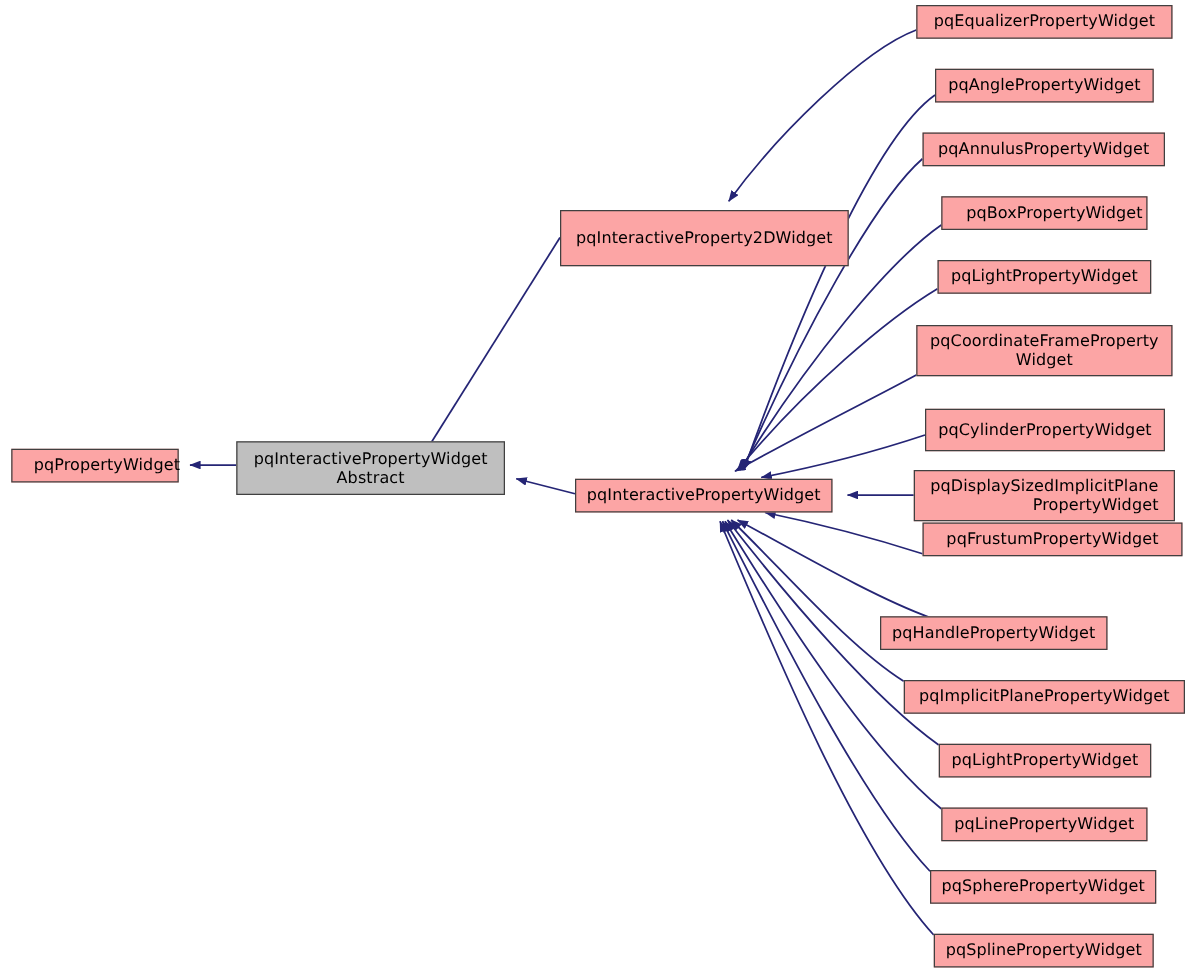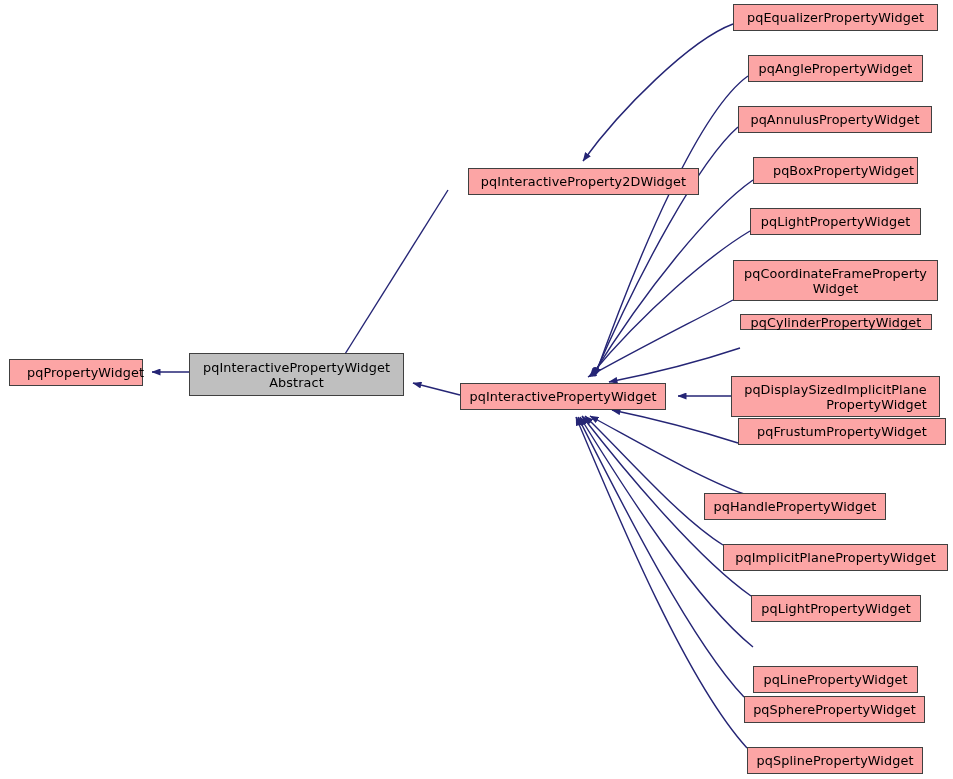--- a/index.html
+++ b/index.html
@@ -76,34 +76,34 @@
         <path d="M 753,647 C 695,600 625,490 580,417" marker-end="url(#arrowhead)"></path>
         <path d="M 744,697 C 690,640 620,500 578,417" marker-end="url(#arrowhead)"></path>
         <path d="M 747,748 C 685,680 615,510 576,417" marker-end="url(#arrowhead)"></path>
       </g>
   </svg>
 
   <div id="node-layer">
       <div class="node" style="left: 9px; top: 359px; width: 134px; height: 27px; padding-left: 19px;">pqPropertyWidget</div>
       <div class="node highlight" style="left: 189px; top: 353px; width: 215px; height: 43px;">pqInteractivePropertyWidget
 Abstract</div>
-      <div class="node" style="left: 448px; top: 168px; width: 231px; height: 27px; margin-left: 20px;">pqInteractiveProperty2DWidget</div>
+      <div class="node" style="left: 448px; top: 168px; width: 231px; height: 45px;">pqInteractiveProperty2DWidget</div>
       <div class="node" style="left: 460px; top: 383px; width: 206px; height: 27px;">pqInteractivePropertyWidget</div>
       <div class="node" style="left: 733px; top: 4px; width: 205px; height: 27px;">pqEqualizerPropertyWidget</div>
       <div class="node" style="left: 748px; top: 55px; width: 175px; height: 27px;">pqAnglePropertyWidget</div>
       <div class="node" style="left: 738px; top: 106px; width: 194px; height: 27px;">pqAnnulusPropertyWidget</div>
       <div class="node" style="left: 753px; top: 157px; width: 165px; height: 27px; padding-left: 16px;">pqBoxPropertyWidget</div>
       <div class="node" style="left: 750px; top: 208px; width: 171px; height: 27px;">pqLightPropertyWidget</div>
       <div class="node" style="left: 733px; top: 260px; width: 205px; height: 41px;">pqCoordinateFrameProperty
 Widget</div>
-      <div class="node" style="left: 740px; top: 314px; width: 192px; height: 16px;">pqCylinderPropertyWidget</div>
+      <div class="node" style="left: 740px; top: 327px; width: 192px; height: 34px;">pqCylinderPropertyWidget</div>
       <div class="node" style="left: 731px; top: 376px; width: 209px; height: 41px; text-align: right;">pqDisplaySizedImplicitPlane
 PropertyWidget</div>
       <div class="node" style="left: 738px; top: 418px; width: 208px; height: 27px;">pqFrustumPropertyWidget</div>
       <div class="node" style="left: 704px; top: 493px; width: 182px; height: 27px;">pqHandlePropertyWidget</div>
       <div class="node" style="left: 723px; top: 544px; width: 225px; height: 27px;">pqImplicitPlanePropertyWidget</div>
       <div class="node" style="left: 751px; top: 595px; width: 170px; height: 27px;">pqLightPropertyWidget</div>
-      <div class="node" style="left: 753px; top: 646px; width: 165px; height: 27px; margin-top: 20px;">pqLinePropertyWidget</div>
+      <div class="node" style="left: 753px; top: 646px; width: 165px; height: 27px;">pqLinePropertyWidget</div>
       <div class="node" style="left: 744px; top: 696px; width: 181px; height: 27px;">pqSpherePropertyWidget</div>
       <div class="node" style="left: 747px; top: 747px; width: 176px; height: 27px;">pqSplinePropertyWidget</div>
     </div>
 
 </div>
 
 </body></html>

